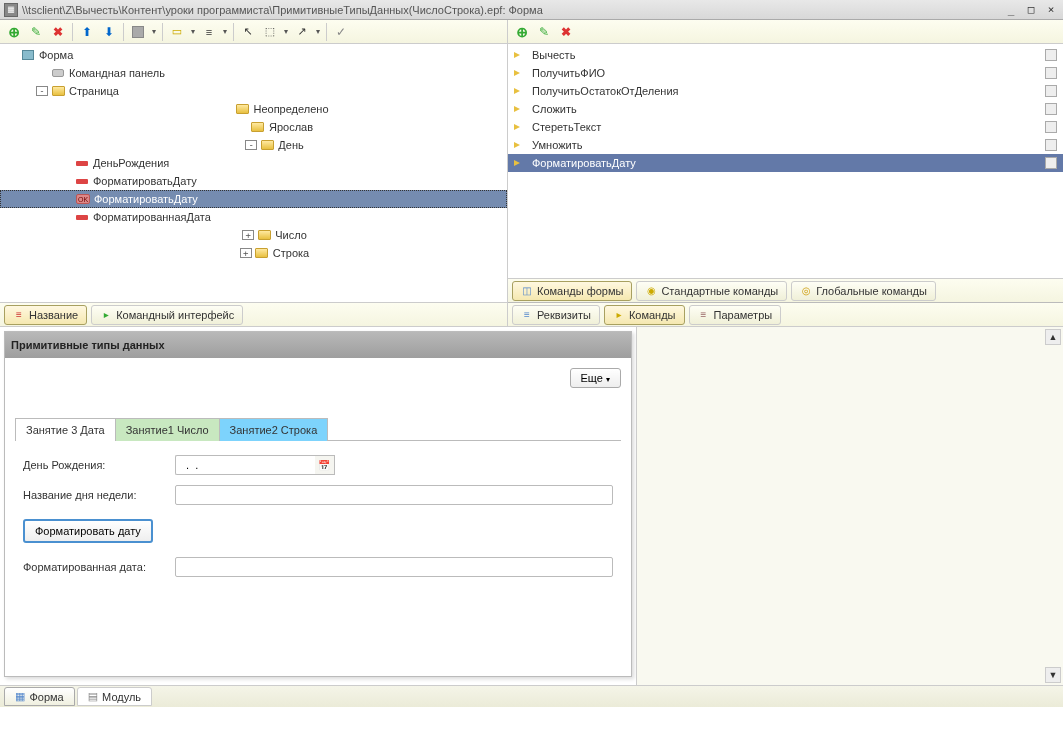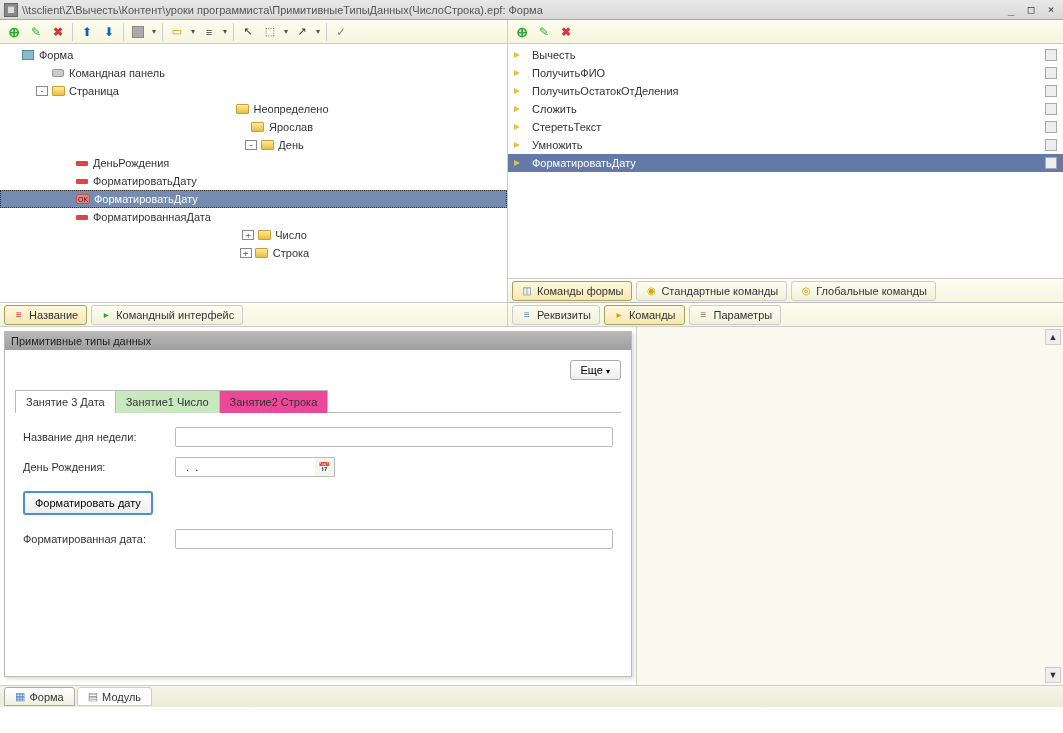--- a/index.html
+++ b/index.html
@@ -62,31 +62,31 @@
 
 
 .tab-strip { height: 24px; background: linear-gradient(#fdfdf0, #f5f5e0); border-top: 1px solid #ccc; display: flex; align-items: center; padding: 0 4px; gap: 4px; }
 .tab-btn { height: 20px; padding: 0 8px; display: flex; align-items: center; gap: 4px; border: 1px solid #ccc; border-radius: 3px; background: linear-gradient(#fefef5, #f0f0d8); cursor: pointer; font-size: 11px; }
 .tab-btn.active { border-color: #a8a060; background: linear-gradient(#fff8e0, #f5e8b0); }
 .tab-btn .tab-ico { width: 12px; height: 12px; display: inline-flex; align-items: center; justify-content: center; font-size: 10px; }
 .preview-area { height: 359px; display: flex; border-top: 1px solid #ccc; }
 .preview-left { width: 636px; background: #fff; position: relative; padding: 4px; }
 .preview-right { flex: 1; background: #f9f9f0; border-left: 1px solid #ccc; position: relative; }
 
-.preview-title-bar { height: 18px; background: linear-gradient(#b8b8b8, #9e9e9e); color: #222; display: flex; align-items: center; padding: 0 6px; font-weight: normal; font-size: 11px; }
+.preview-title-bar { height: 26px; background: linear-gradient(#b8b8b8, #9e9e9e); color: #222; display: flex; align-items: center; padding: 0 6px; font-weight: bold; font-size: 11px; }
 .preview-body { border: 1px solid #bbb; background: #fff; height: 346px; box-shadow: 2px 2px 4px rgba(0,0,0,0.15);}
 .preview-inner { padding: 10px; }
 
 .more-btn { float: right; padding: 3px 10px; border: 1px solid #aaa; border-radius: 3px; background: linear-gradient(#fff, #eee); cursor: pointer; margin-bottom: 10px; font-size: 11px;}
 
 .inner-tabs { display: flex; border-bottom: 1px solid #bbb; clear: both; margin-top: 30px;}
-.inner-tab { padding: 5px 10px; border: 1px solid #bbb; border-bottom: none; margin-right: -1px; margin-bottom: -1px; cursor: pointer; font-size: 11px; }
+.inner-tab { padding: 5px 10px; border: 1px solid #bbb; border-bottom: none; margin-right: -1px; margin-bottom: -1px; cursor: pointer; font-size: 11px; margin-top: 20px; }
 .inner-tab.t-white { background: #fff; }
 .inner-tab.t-green { background: #c8e8c0; }
-.inner-tab.t-yellow { background: #ec4899; }
+.inner-tab.t-yellow { background: #7dd3fc; }
 
 .form-grid { padding: 14px 8px; }
 .form-row { display: flex; align-items: center; margin-bottom: 10px; }
 .form-label { width: 152px; font-size: 11px; }
 .form-input { flex: 1; height: 20px; border: 1px solid #bbb; border-radius: 2px; padding: 0 4px; font-size: 11px; background: #fff; }
 .form-input.short { width: 140px; flex: none; }
 .input-wrap { display: flex; align-items: center; }
 .cal-btn { width: 20px; height: 20px; border: 1px solid #bbb; border-left: none; display: flex; align-items: center; justify-content: center; font-size: 10px; cursor: pointer; background: #f5f5f0; }
 
 .format-btn { padding: 4px 10px; border: 2px solid #4a90d0; border-radius: 3px; background: linear-gradient(#fff, #eee); cursor: pointer; margin: 4px 0 14px 0; font-size: 11px; }
@@ -317,30 +317,30 @@
       <div class="preview-title-bar">Примитивные типы данных</div>
       <div class="preview-inner">
         <button class="more-btn"><span>Еще</span> <span style="font-size:8px;">▾</span></button>
         <div class="inner-tabs">
           <div class="inner-tab t-white">Занятие 3 Дата</div>
           <div class="inner-tab t-green">Занятие1 Число</div>
           <div class="inner-tab t-yellow">Занятие2 Строка</div>
         </div>
         <div class="form-grid">
           <div class="form-row">
-            <div class="form-label">Название дня недели:</div>
-            <input class="form-input" value="" style="">
-          </div>
-          <div class="form-row">
             <div class="form-label">День Рождения:</div>
             <div class="input-wrap">
               <input class="form-input short" style="border-right: none; border-radius: 2px 0px 0px 2px;" value="  .  .    ">
               <span class="cal-btn">📅</span>
             </div>
           </div>
+          <div class="form-row">
+            <div class="form-label">Название дня недели:</div>
+            <input class="form-input" value="" style="">
+          </div>
           <button class="format-btn">Форматировать дату</button>
           <div class="form-row">
             <div class="form-label">Форматированная дата:</div>
             <input class="form-input" value="" style="">
           </div>
         </div>
       </div>
     </div>
   </div>
   <div class="preview-right">

